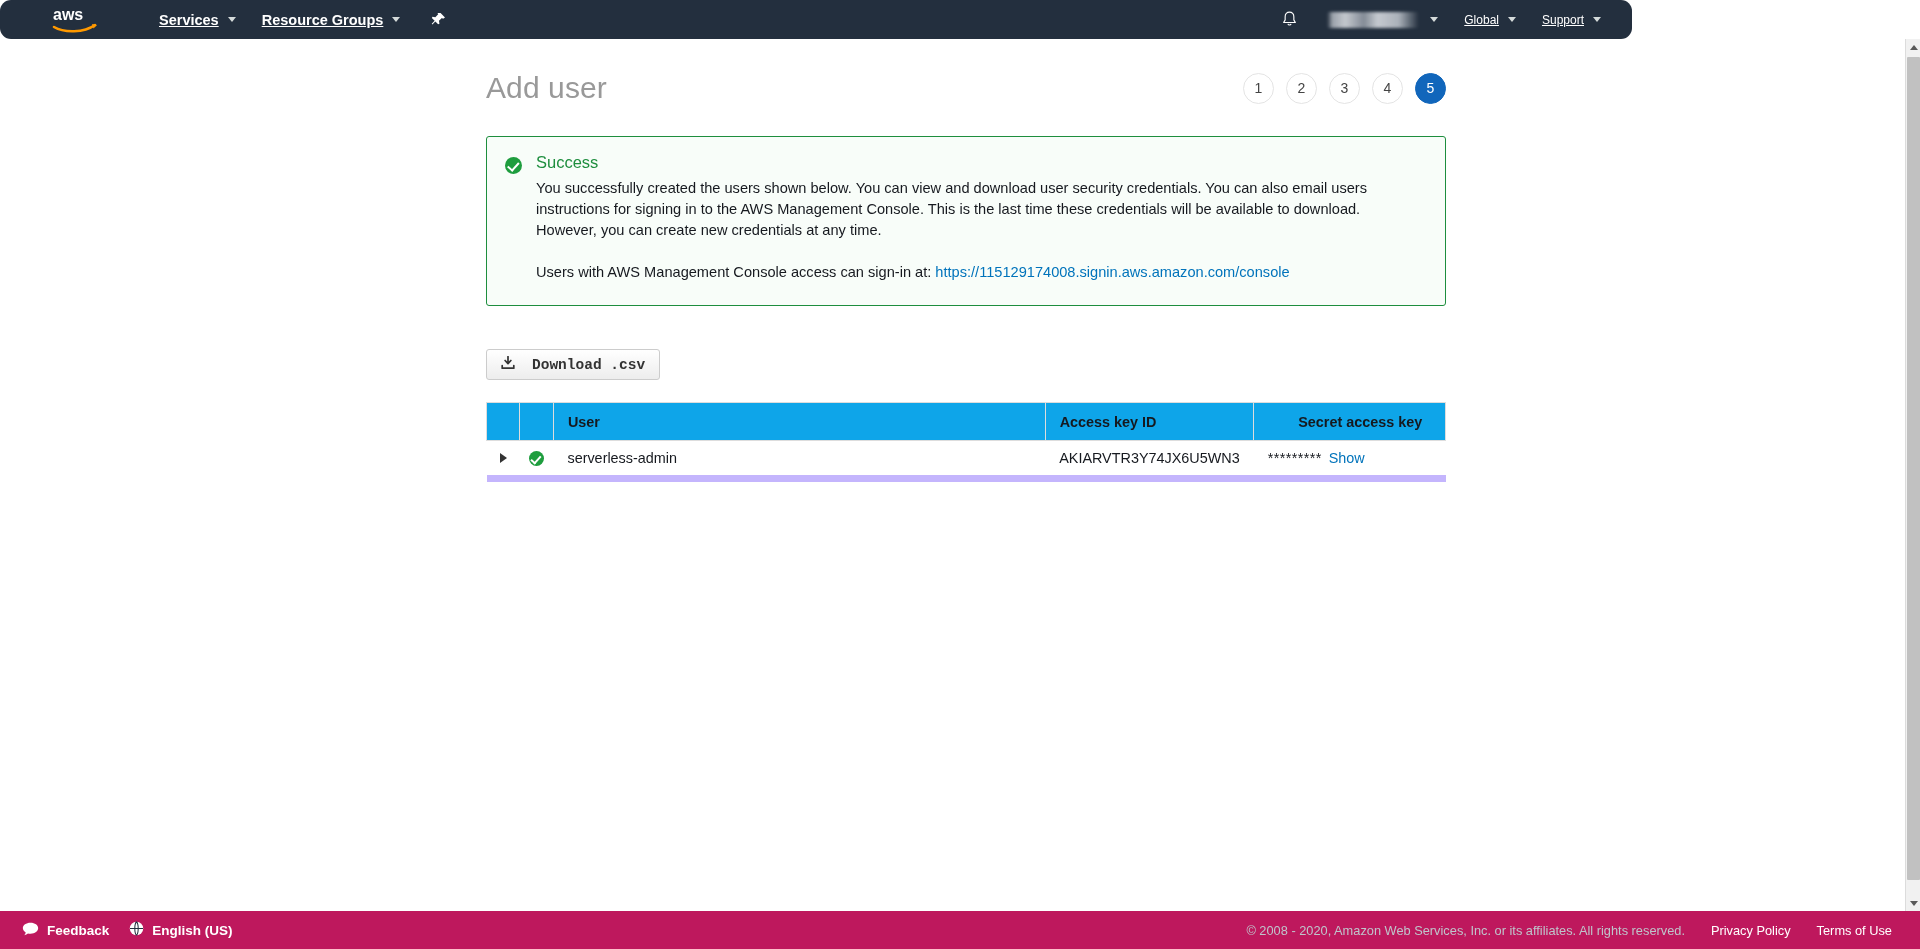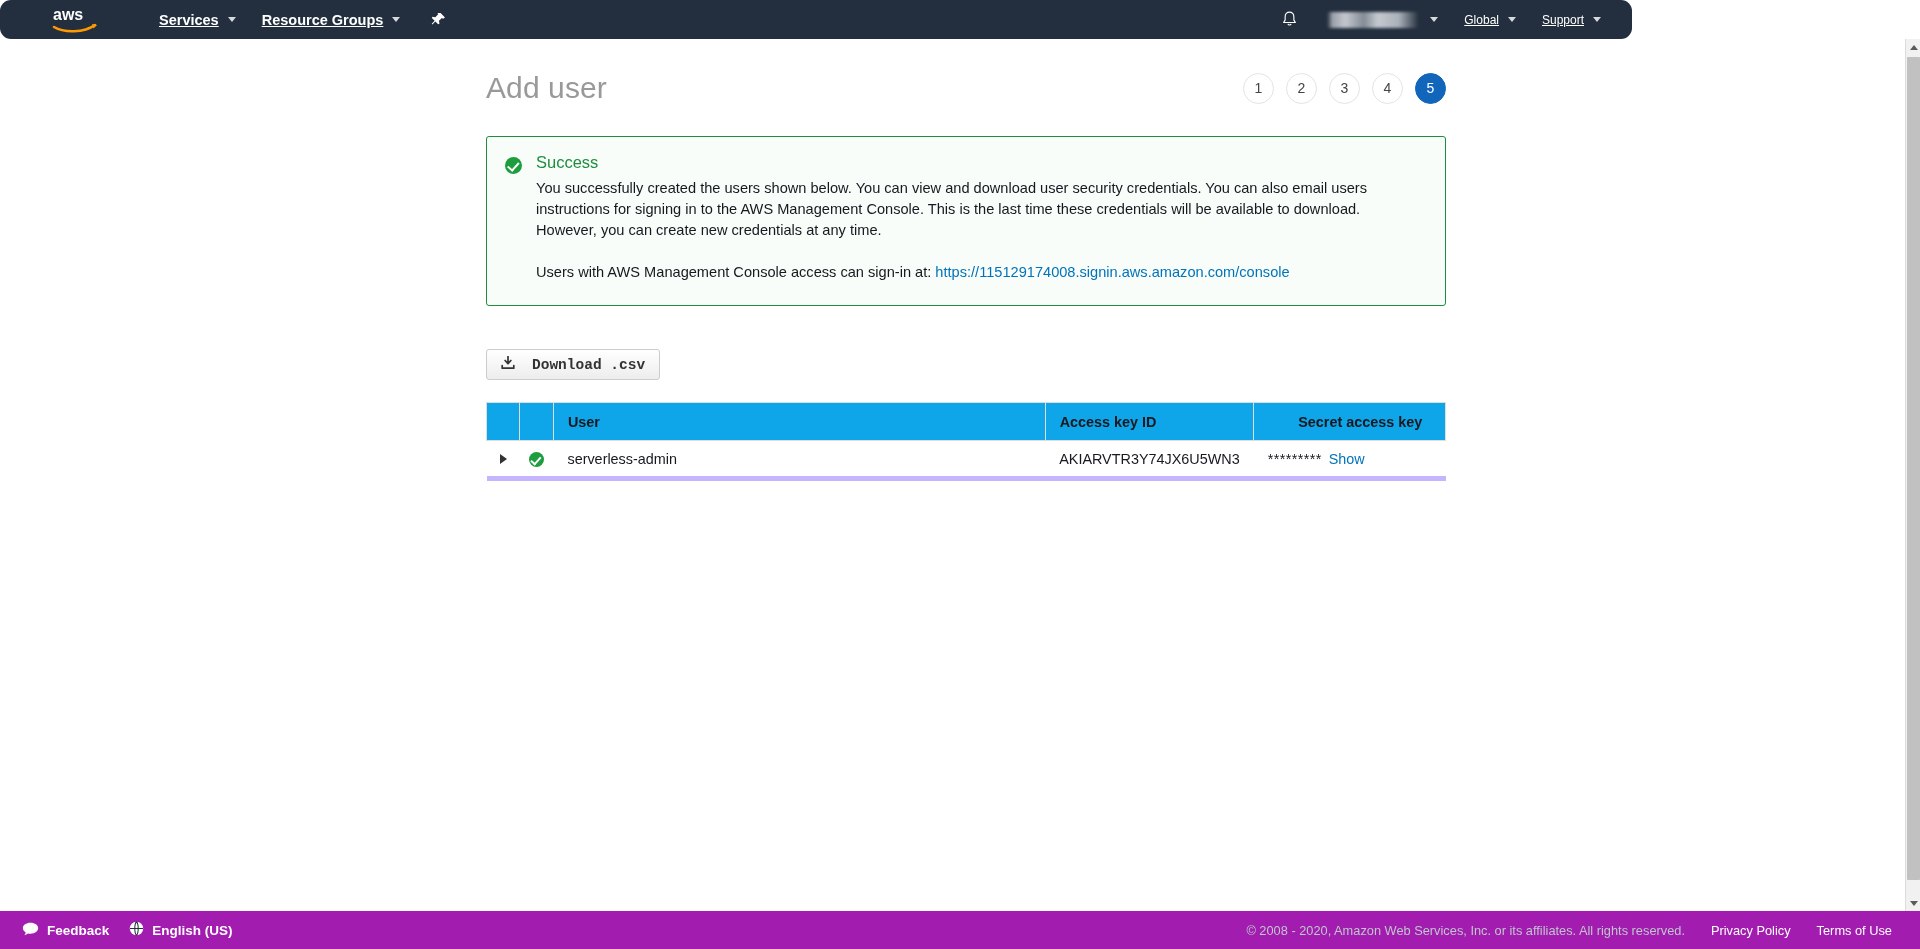--- a/index.html
+++ b/index.html
@@ -228,21 +228,21 @@
     white-space: nowrap;
   }
   .creds-table thead th.col-exp { width: 34px; padding: 0; }
   .creds-table thead th.col-stat { width: 34px; padding: 0; }
   .creds-table thead th.col-user { width: 500px; }
   .creds-table thead th.col-akid { width: 200px; }
   .creds-table thead th.col-secret { width: 192px; padding-left: 44px; }
 
   .creds-table tbody td {
     height: 38px;
-    border-bottom: 5px solid #c4b5fd;
+    border-bottom: 7px solid #c4b5fd;
     padding: 0 14px;
     vertical-align: middle;
     color: #16191f;
     white-space: nowrap;
   }
   .creds-table tbody td.cell-exp,
   .creds-table tbody td.cell-stat { padding: 0; text-align: center; }
 
   .expander {
     display: inline-block;
@@ -321,21 +321,21 @@
     border-radius: 1px;
     cursor: pointer;
   }
 
   
   .footer {
     position: absolute;
     left: 0; bottom: 0;
     width: 1920px;
     height: 38px;
-    background: #a21caf;
+    background: #be185d;
     display: flex;
     align-items: center;
     z-index: 40;
     gap: 36px;
   }
   .footer-left { display: flex; align-items: center; margin-left: 22px; gap: 20px; }
   .footer-link {
     display: flex;
     align-items: center;
     gap: 8px;

